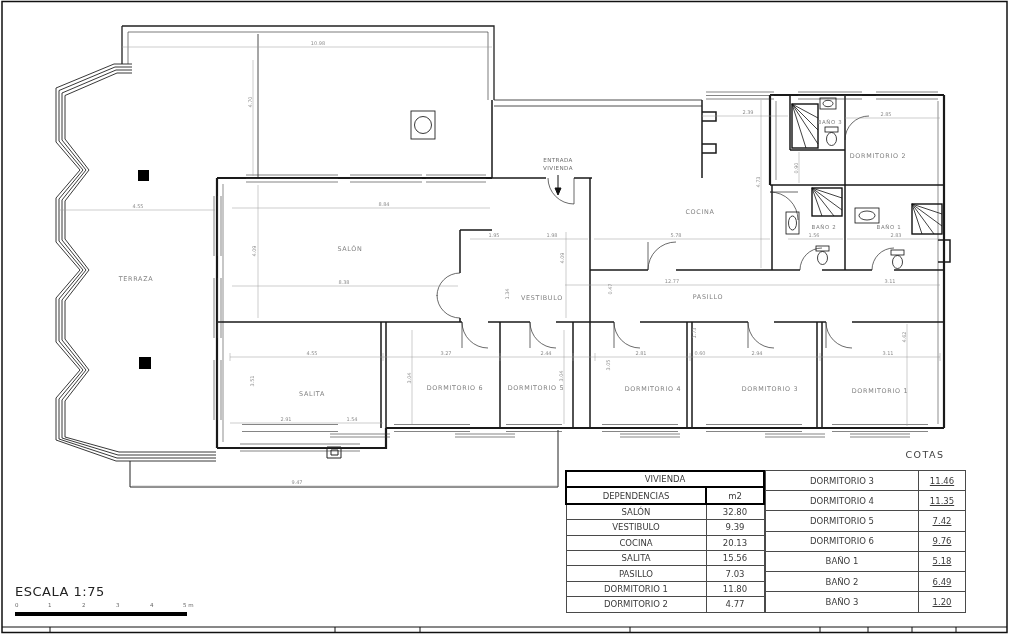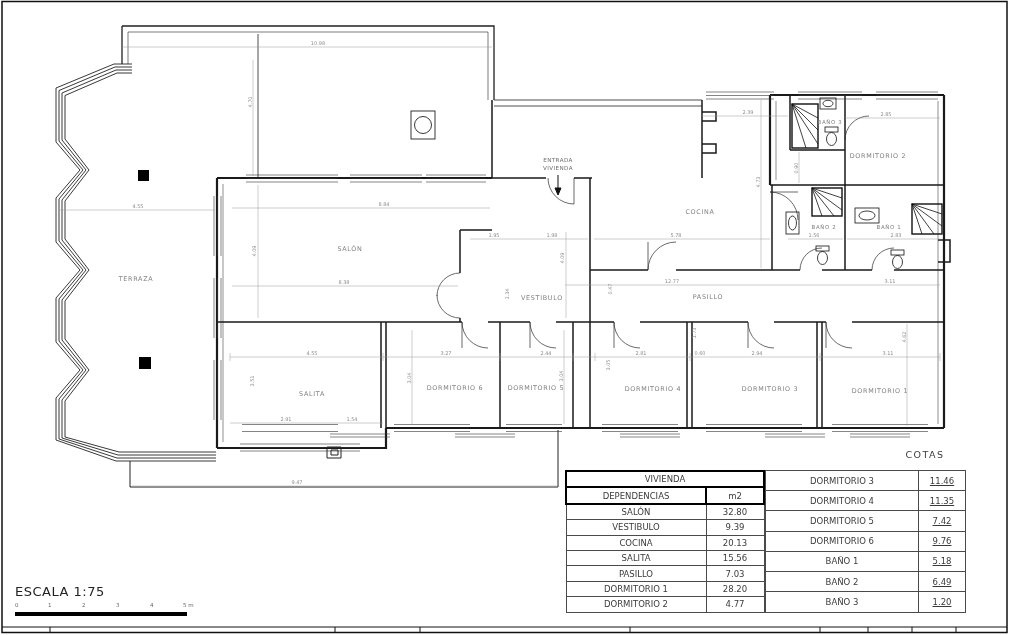--- a/index.html
+++ b/index.html
@@ -257,21 +257,21 @@
     <tr>
             <td class="nm">SALITA</td>
             <td class="un">15.56</td>
           </tr>
     <tr>
             <td class="nm">PASILLO</td>
             <td class="un">7.03</td>
           </tr>
     <tr>
             <td class="nm">DORMITORIO 1</td>
-            <td class="un">28.20</td>
+            <td class="un">11.80</td>
           </tr>
     <tr>
             <td class="nm">DORMITORIO 2</td>
             <td class="un">4.77</td>
           </tr>
   </tbody>
       </table>
   <table>
     <tbody>
           <tr>

